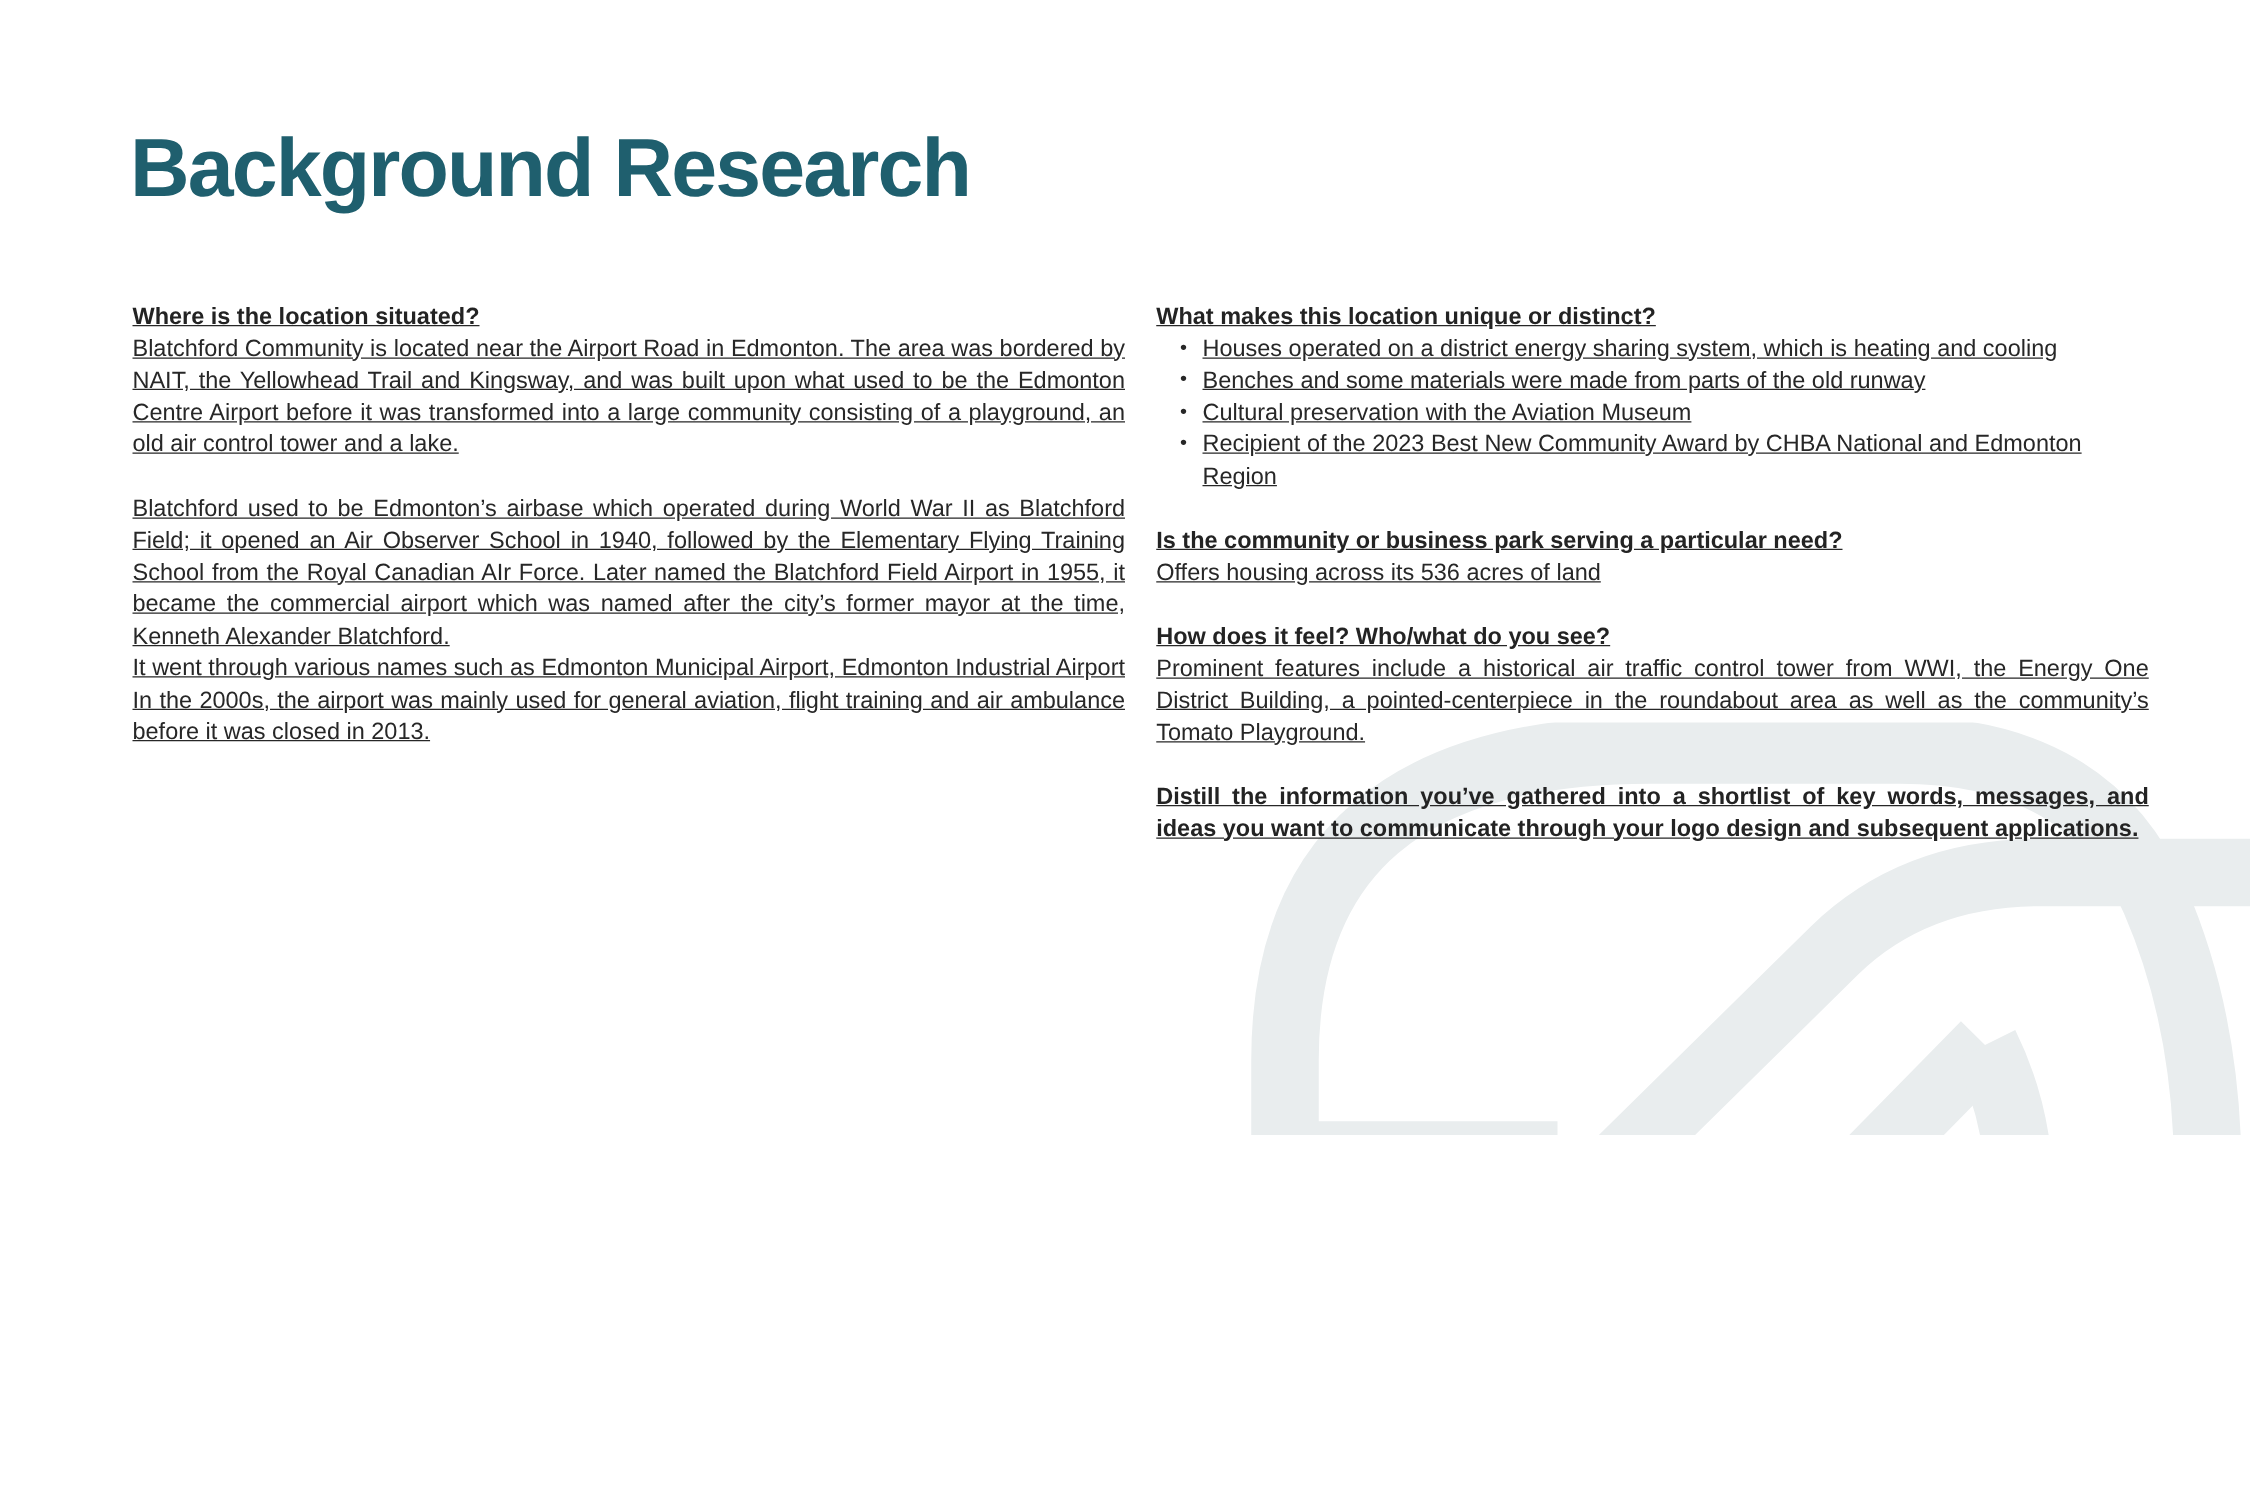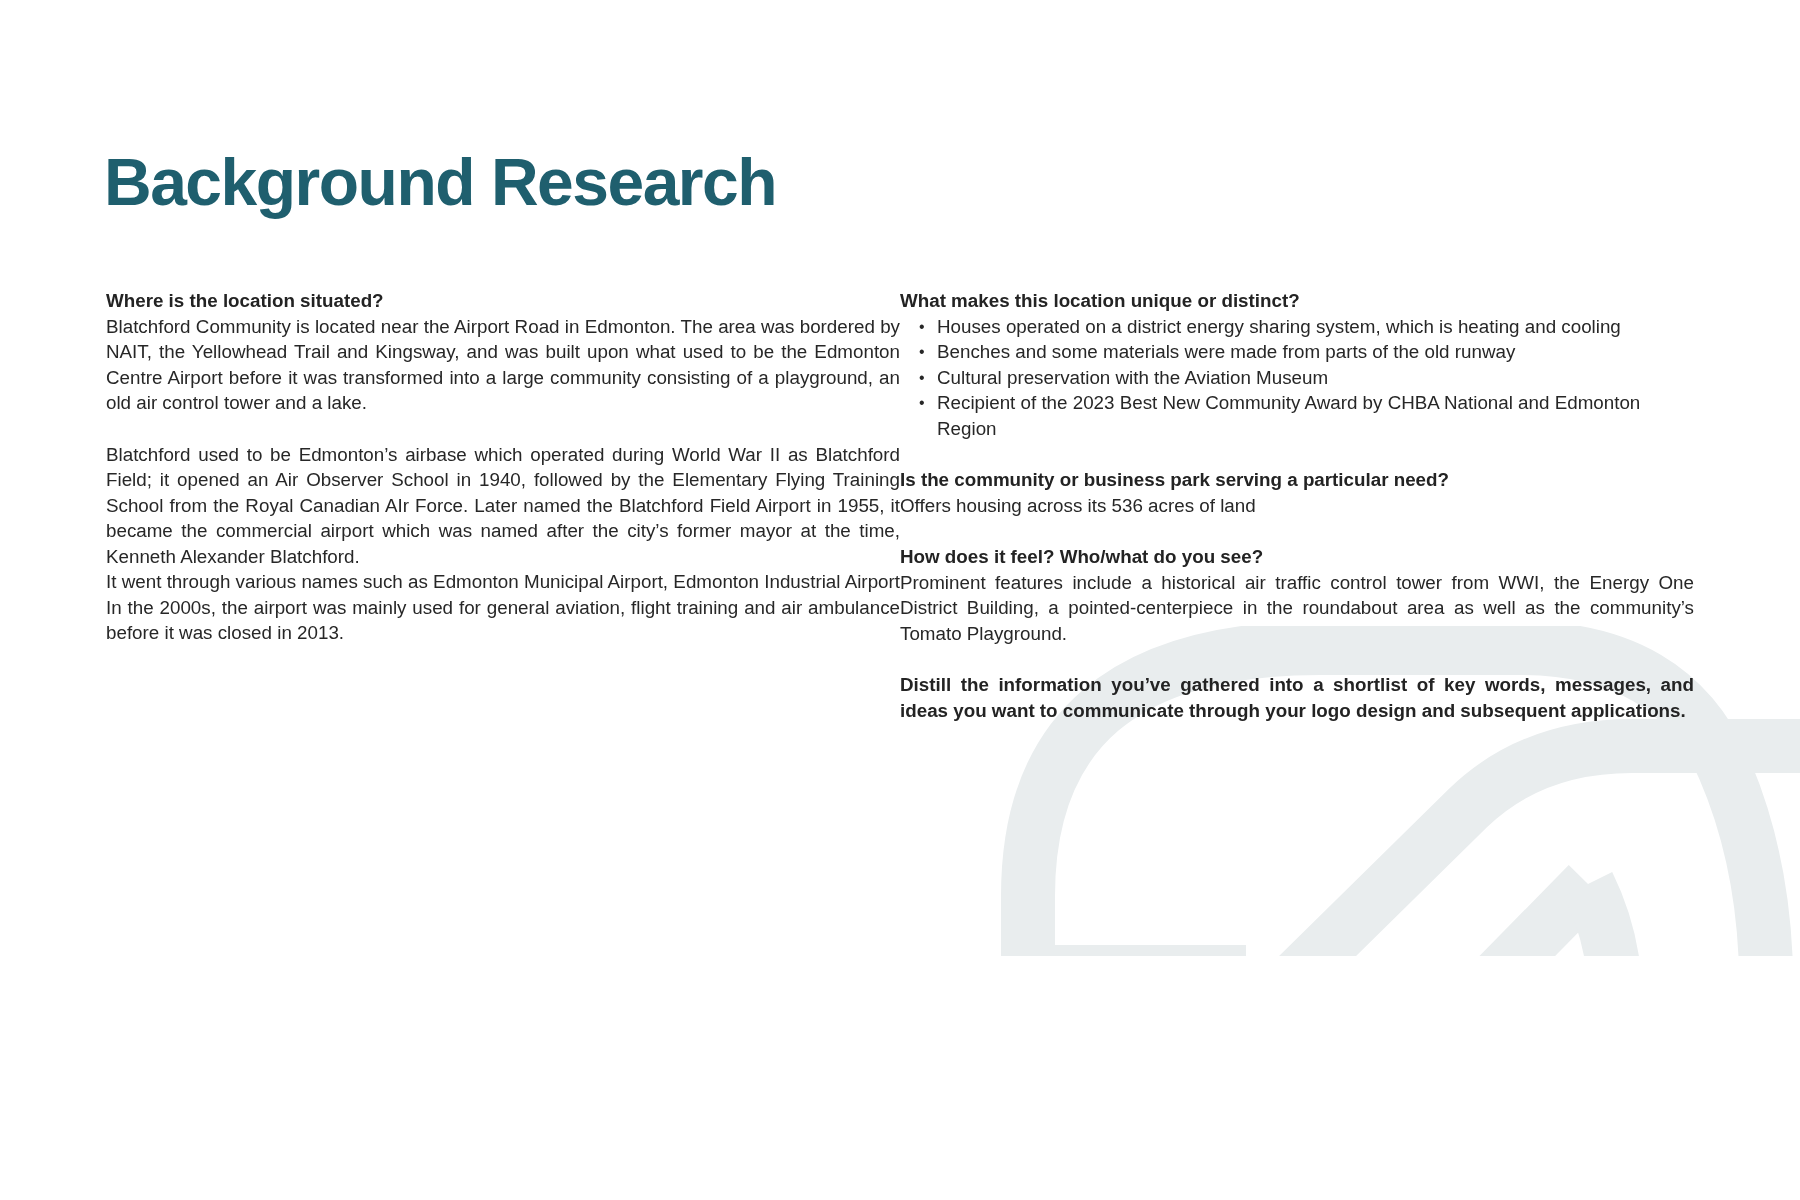--- a/index.html
+++ b/index.html
@@ -1,26 +1,26 @@
 <!DOCTYPE html>
 <html><head>
 <meta charset="utf-8">
 <style>
   html,body{margin:0;padding:0;background:#ffffff;}
   .page{
     position:relative;width:1800px;height:908px;background:#ffffff;overflow:hidden;
-    font-family:"Liberation Sans",sans-serif;color:#272727;margin-top:48px;
+    font-family:"Liberation Sans",sans-serif;color:#272727;
   }
   .watermark{position:absolute;left:1000px;top:578px;pointer-events:none;}
   .page-title{
     position:absolute;left:104px;top:98px;margin:0;
     font-size:66px;line-height:1.1;font-weight:700;letter-spacing:-1.5px;
     color:#1f5f6e;white-space:nowrap;
   }
-  .columns{position:absolute;left:106px;top:240px;width:1613px;display:flex;}
+  .columns{position:absolute;left:106px;top:240px;width:1613px;display:flex;gap:25px;text-decoration:underline;}
   .col{width:794px;font-size:18.8px;line-height:25.5px;position:relative;}
   .col section{margin:0 0 26px 0;}
   .col h2{font-size:18.8px;line-height:25.5px;font-weight:700;margin:0;color:#232323;}
   .col p{margin:0;}
   .just{text-align:justify;}
   .col ul{margin:0;padding:0;list-style:none;}
   .col li{position:relative;padding-left:37px;}
   .col li::before{content:"\2022";position:absolute;left:19px;top:0;font-size:0.85em;}
   .footer-pagenum{position:absolute;left:106px;top:1108px;font-size:15.5px;color:#b9c7cd;}
   .footer-course{position:absolute;left:190px;top:1108px;font-size:15.5px;color:#14532d;font-style:italic;}

